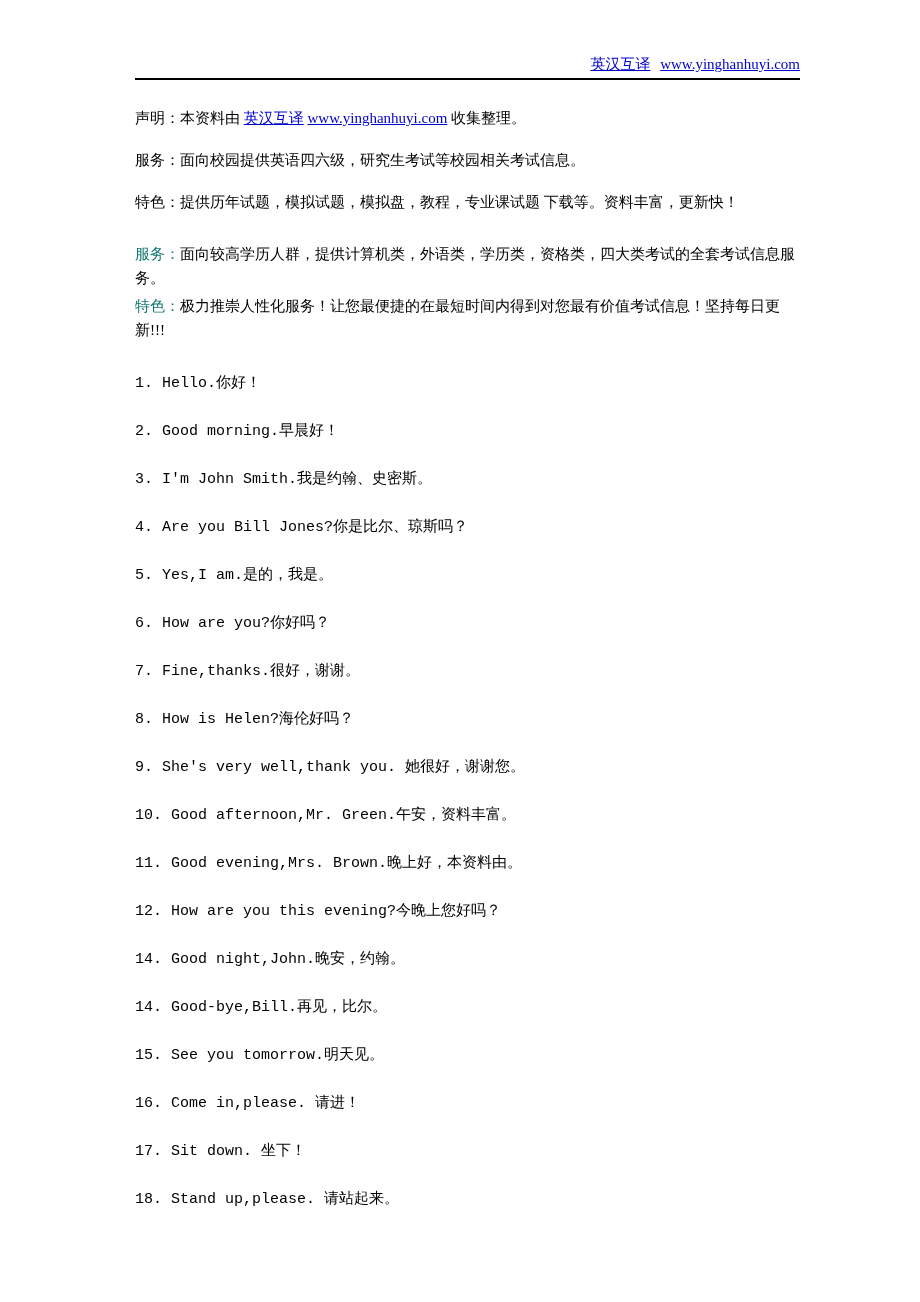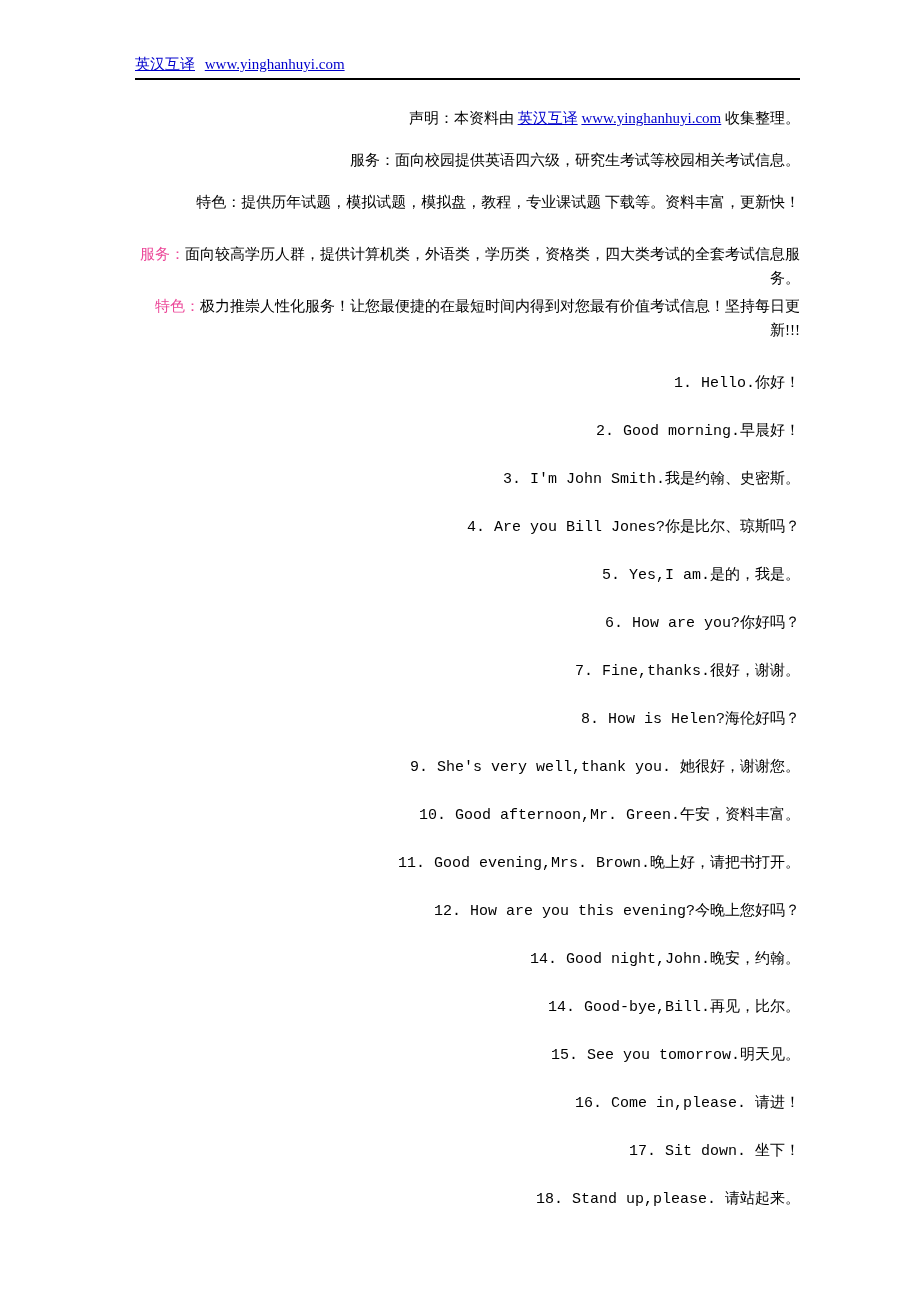--- a/index.html
+++ b/index.html
@@ -8,46 +8,45 @@
     background: #ffffff;
     font-family: "SimSun", "宋体", serif;
     font-size: 15px;
     color: #000000;
     width: 920px;
   }
   .page {
     padding: 55px 120px 60px 135px;
   }
   .header {
-    text-align: left;
+    text-align: right;
     margin-bottom: 4px;
   }
   .header a {
     color: #0000cc;
     text-decoration: underline;
   }
   .header .title-link {
     margin-right: 6px;
   }
   .divider {
     border: none;
     border-top: 2px solid #000000;
     margin: 0 0 26px 0;
   }
   .content p {
     margin: 0 0 18px 0;
     line-height: 1.6;
-    text-align: right;
   }
   .content a {
     color: #0000cc;
     text-decoration: underline;
   }
   .orange {
-    color: #ec4899;
+    color: #0f766e;
   }
   .list-block p {
     margin: 0 0 22px 0;
     line-height: 1.6;
   }
   .mono-en {
     font-family: Liberation Mono, monospace;
   }
   .intro-block {
     margin-bottom: 28px;
@@ -94,21 +93,21 @@
       <p><span class="mono-en">1. Hello.</span><span>你好！</span></p>
       <p><span class="mono-en">2. Good morning.</span><span>早晨好！</span></p>
       <p><span class="mono-en">3. I'm John Smith.</span><span>我是约翰、史密斯。</span></p>
       <p><span class="mono-en">4. Are you Bill Jones?</span><span>你是比尔、琼斯吗？</span></p>
       <p><span class="mono-en">5. Yes,I am.</span><span>是的，我是。</span></p>
       <p><span class="mono-en">6. How are you?</span><span>你好吗？</span></p>
       <p><span class="mono-en">7. Fine,thanks.</span><span>很好，谢谢。</span></p>
       <p><span class="mono-en">8. How is Helen?</span><span>海伦好吗？</span></p>
       <p><span class="mono-en">9. She's very well,thank you. </span><span>她很好，谢谢您。</span></p>
       <p><span class="mono-en">10. Good afternoon,Mr. Green.</span><span>午安，资料丰富。</span></p>
-      <p><span class="mono-en">11. Good evening,Mrs. Brown.</span><span>晚上好，请把书打开。</span></p>
+      <p><span class="mono-en">11. Good evening,Mrs. Brown.</span><span>晚上好，本资料由。</span></p>
       <p><span class="mono-en">12. How are you this evening?</span><span>今晚上您好吗？</span></p>
       <p><span class="mono-en">14. Good night,John.</span><span>晚安，约翰。</span></p>
       <p><span class="mono-en">14. Good-bye,Bill.</span><span>再见，比尔。</span></p>
       <p><span class="mono-en">15. See you tomorrow.</span><span>明天见。</span></p>
       <p><span class="mono-en">16. Come in,please. </span><span>请进！</span></p>
       <p><span class="mono-en">17. Sit down. </span><span>坐下！</span></p>
       <p><span class="mono-en">18. Stand up,please. </span><span>请站起来。</span></p>
     </div>
 
   </div>

